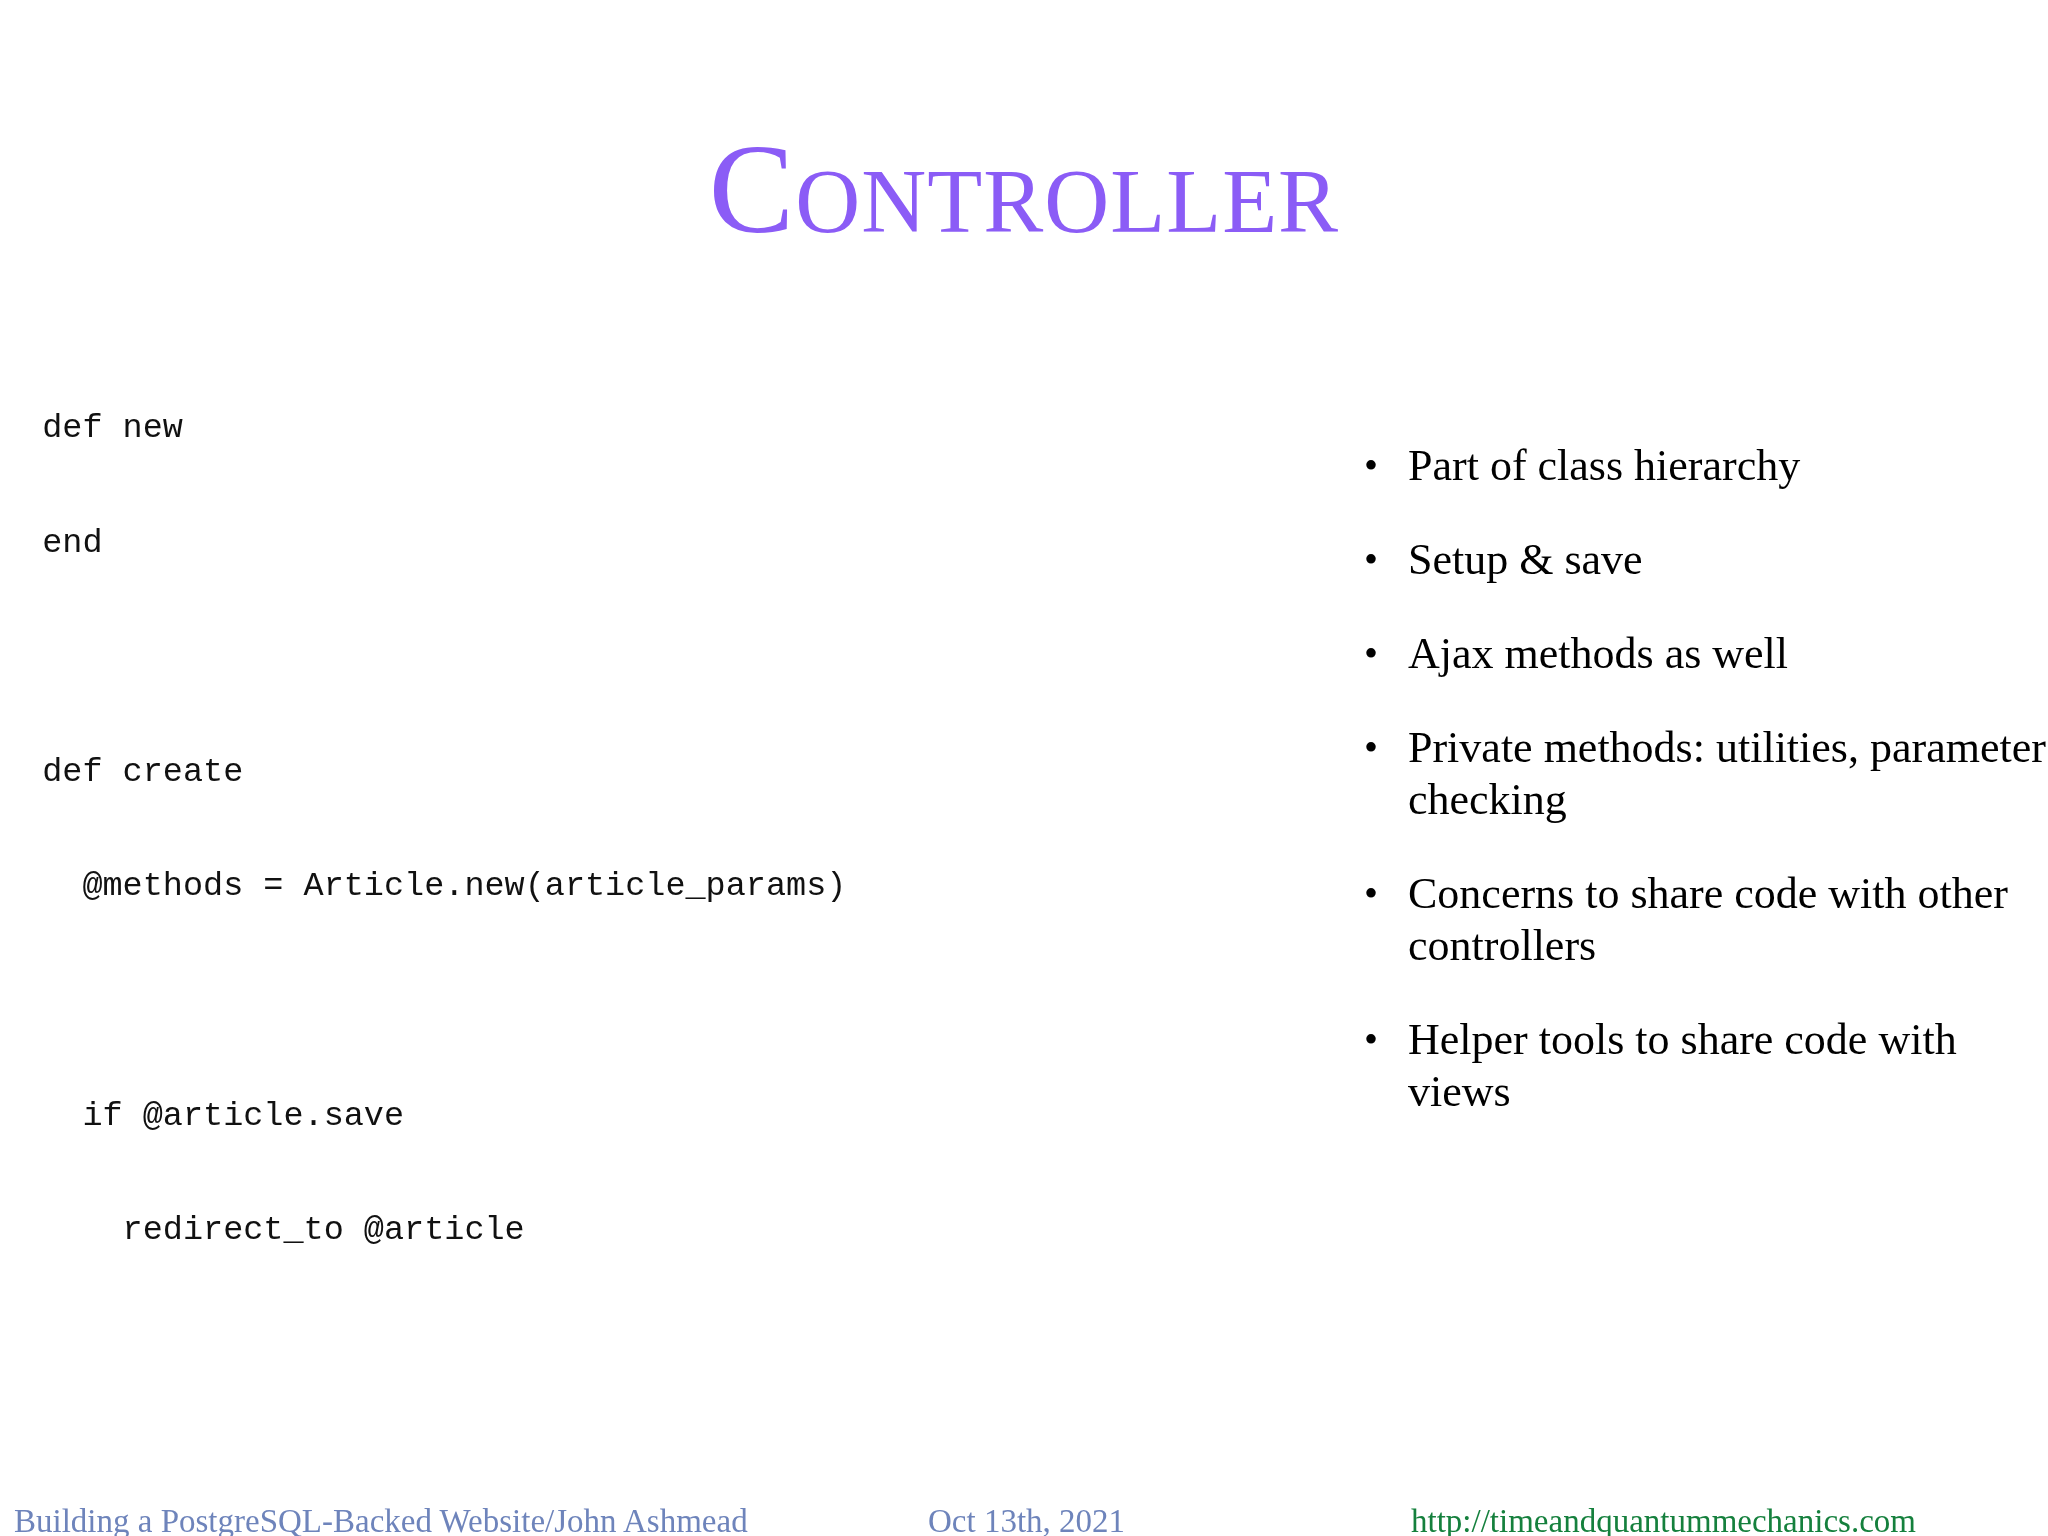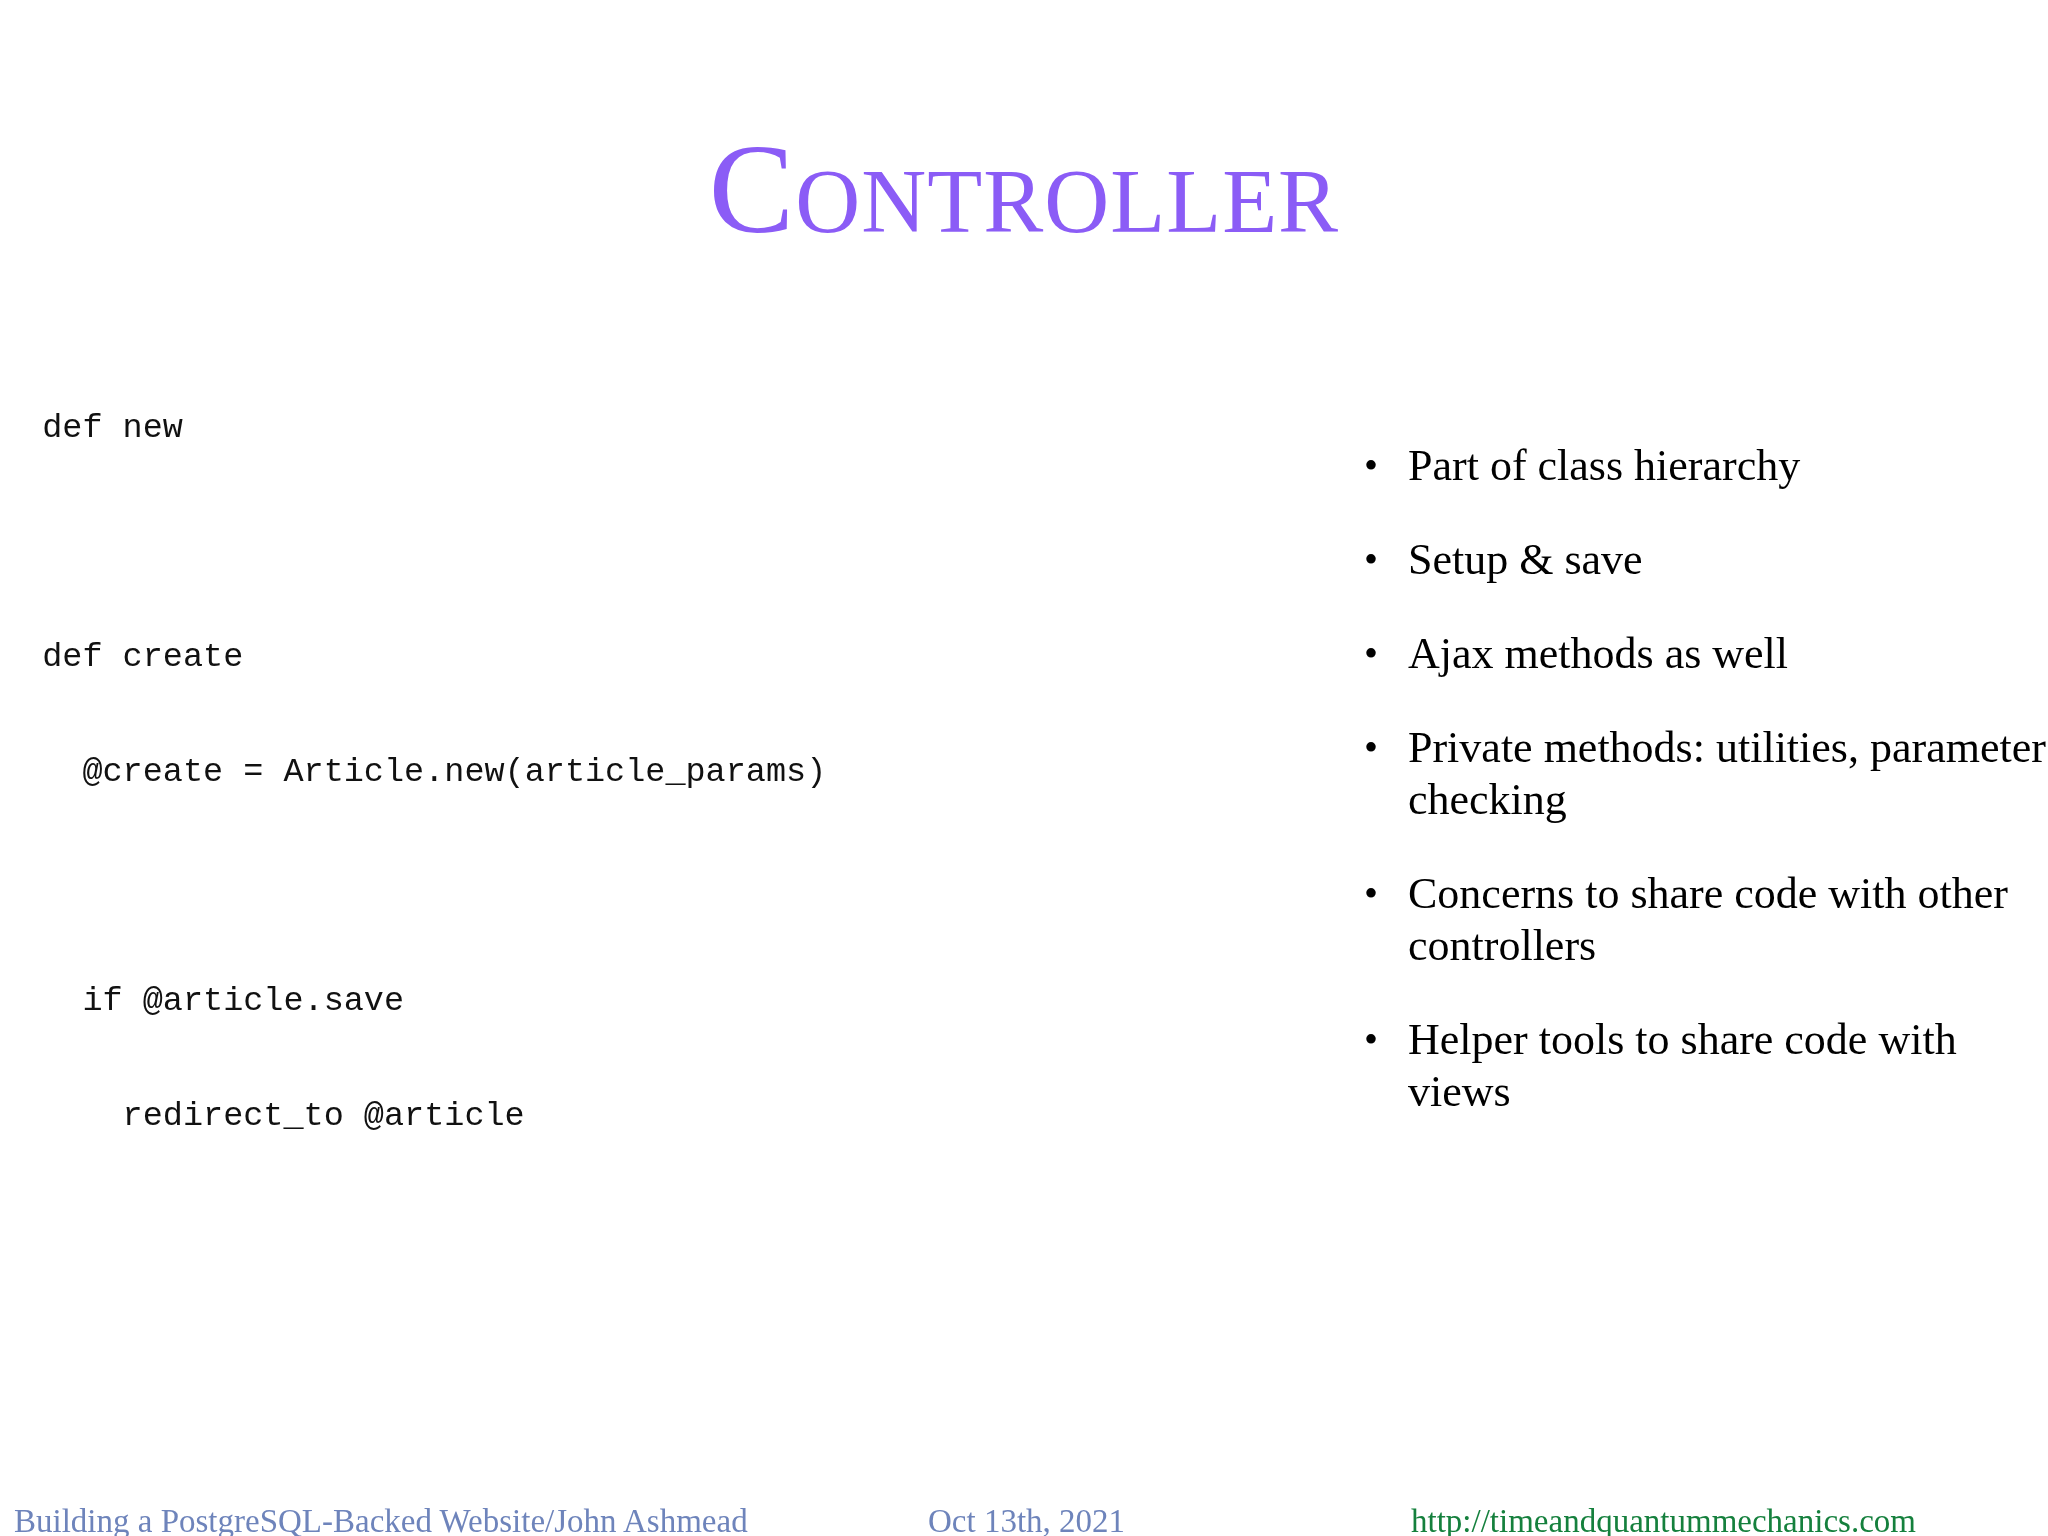--- a/index.html
+++ b/index.html
@@ -114,23 +114,24 @@
 </head>
 <body>
 
 <div id="slide">
 
   <h1 id="title">Controller</h1>
 
   <div id="code">
     <span class="ln"></span>
     <span class="ln">  def new</span>
+    <span class="ln">  end</span>
     <span class="ln"></span>
     <span class="ln">  def create</span>
-    <span class="ln">    @create = Article.new(article_params)</span>
+    <span class="ln">    @methods = Article.new(article_params)</span>
     <span class="ln"></span>
     <span class="ln">    if @article.save</span>
     <span class="ln">      redirect_to @article</span>
     
     
     
     
     
     
     

